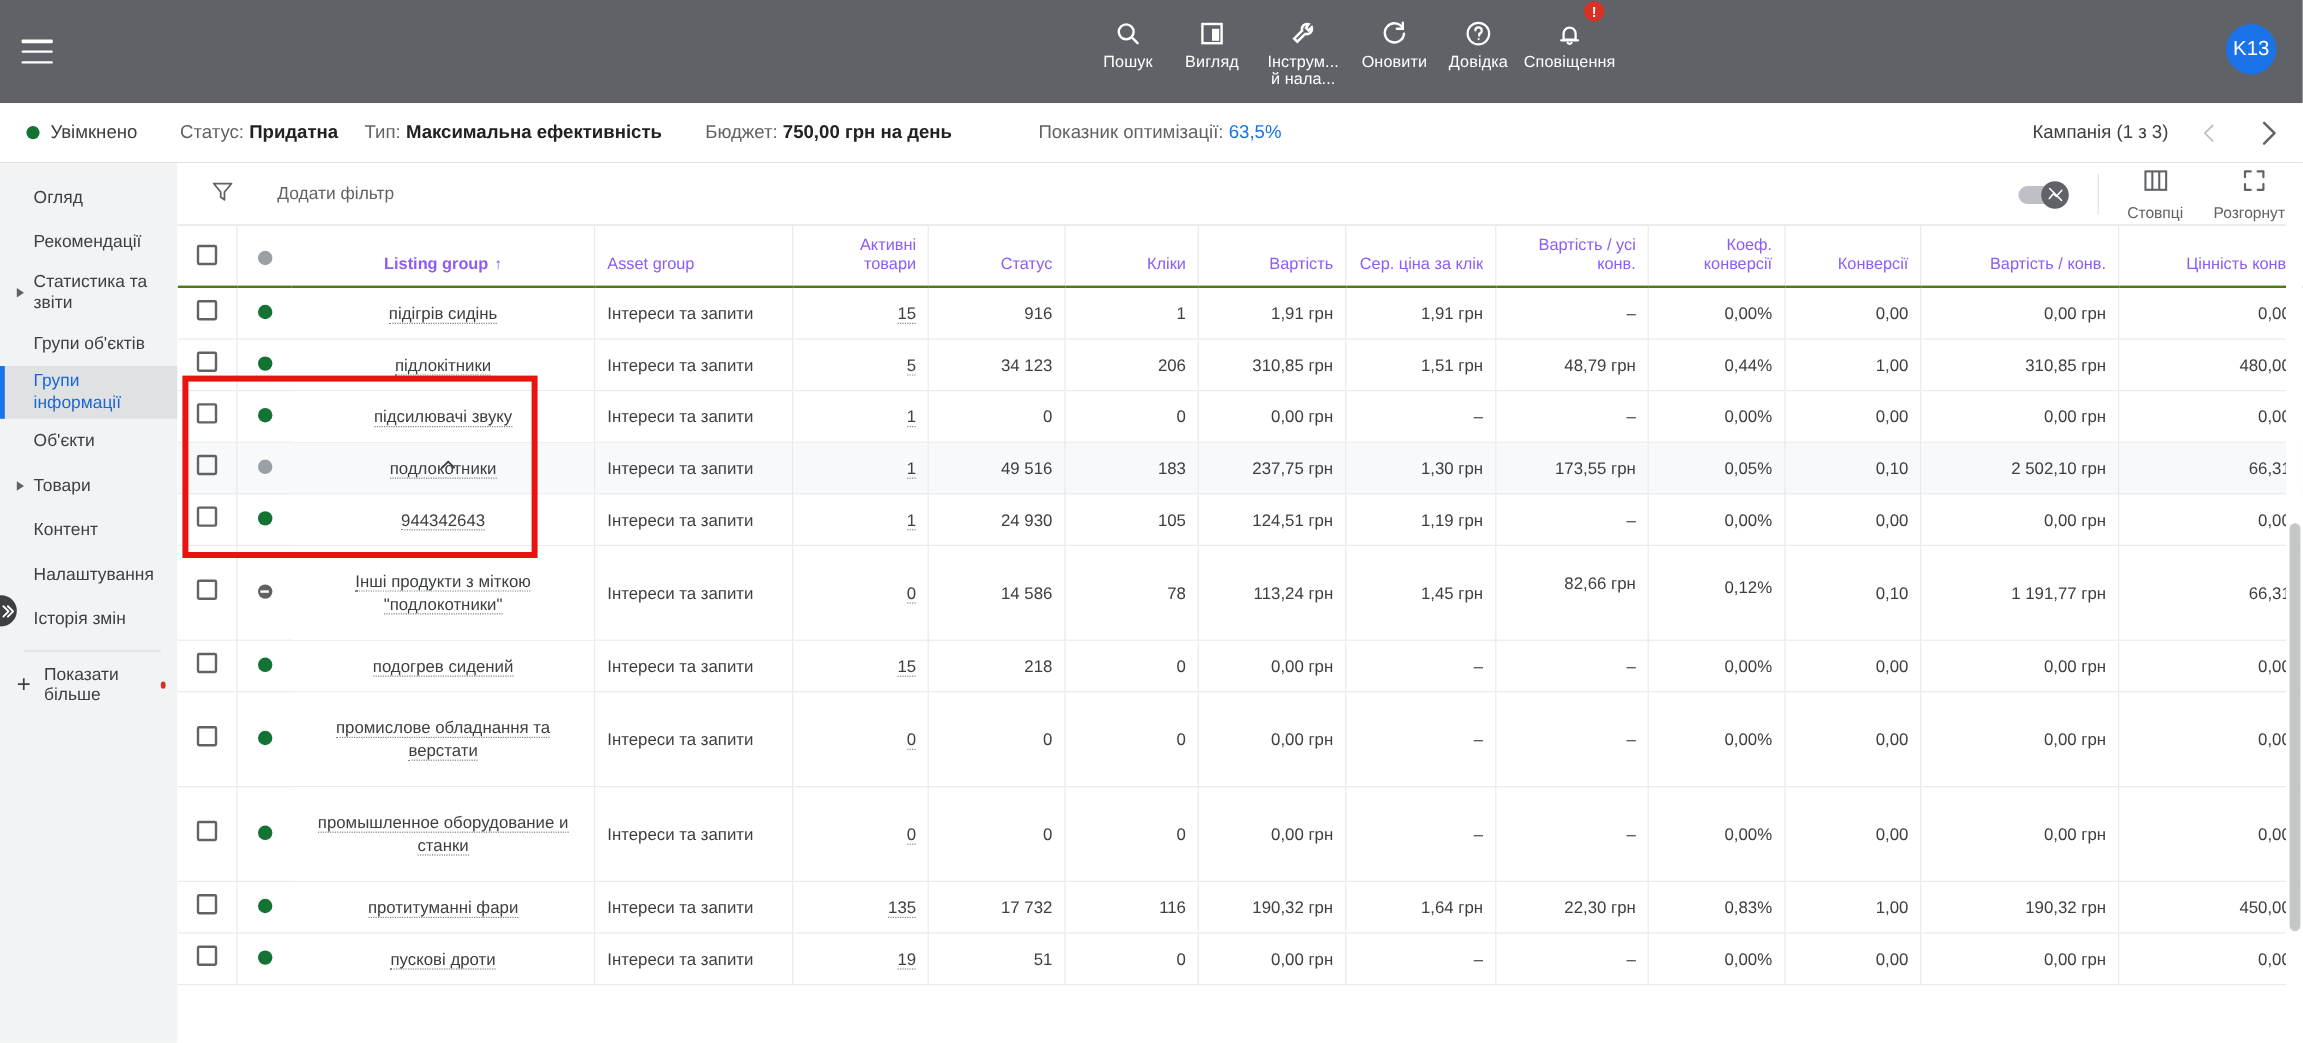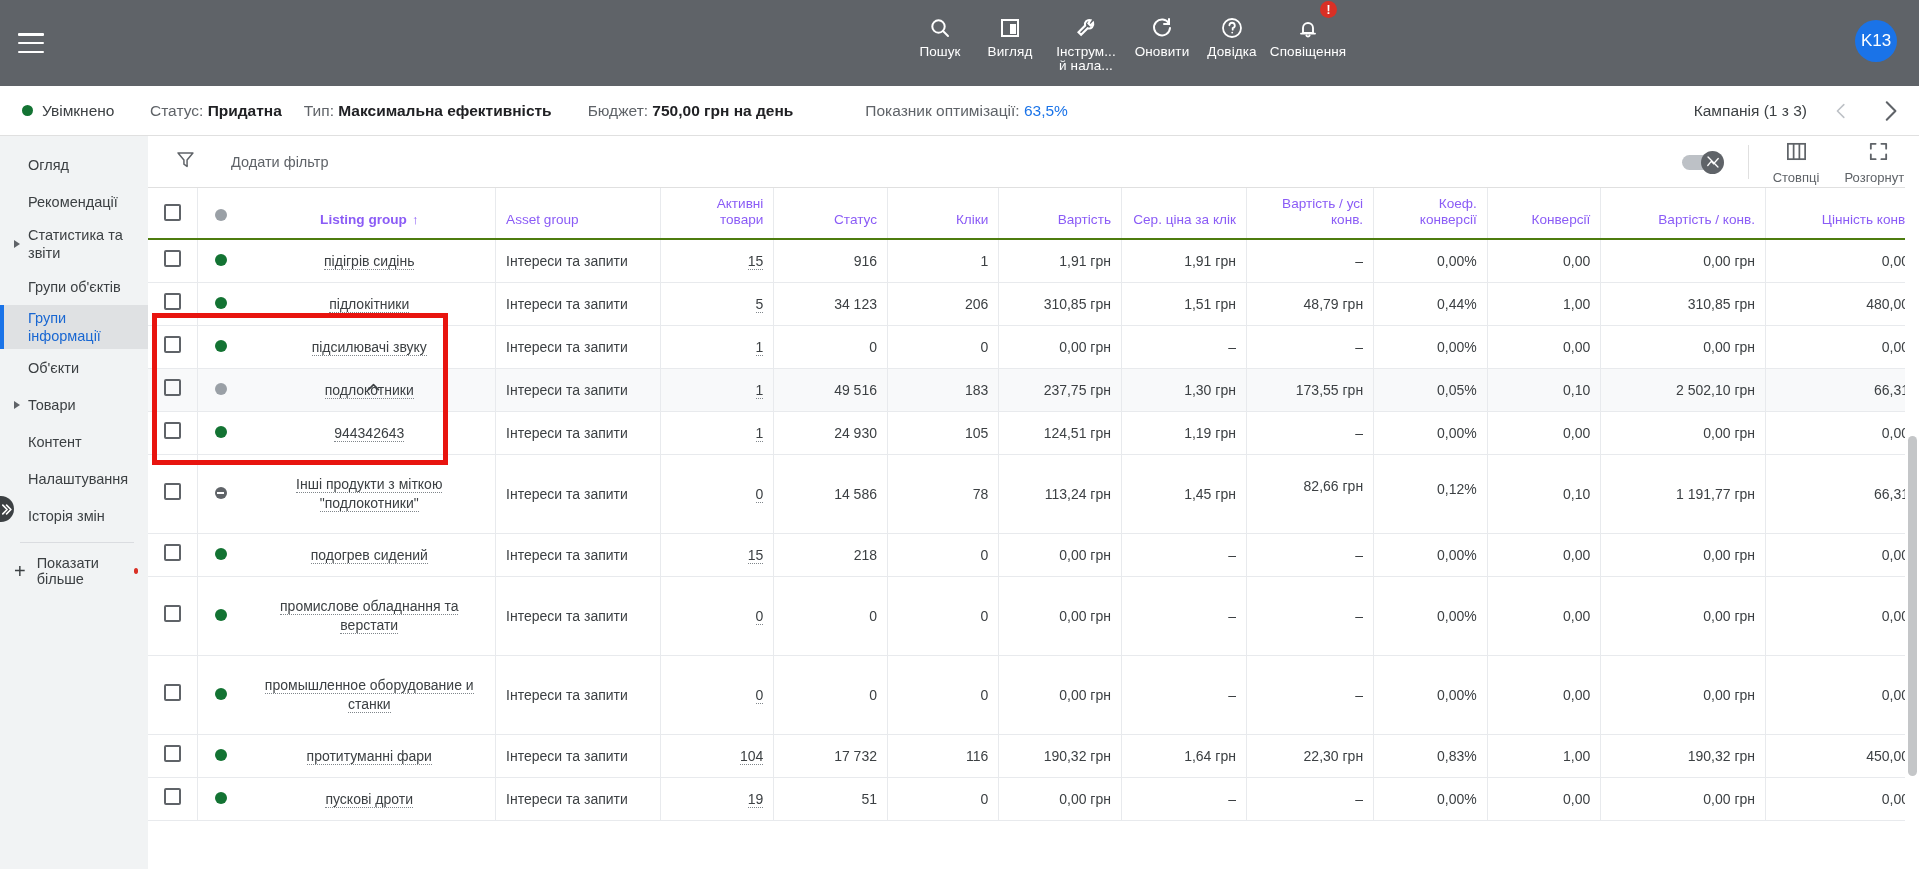--- a/index.html
+++ b/index.html
@@ -563,21 +563,21 @@
           <td class="num" style="padding-top:20px;padding-bottom:20px;">0,00%</td>
           <td class="num" style="padding-top:20px;padding-bottom:20px;">0,00</td>
           <td class="num" style="padding-top:20px;padding-bottom:20px;">0,00 грн</td>
           <td class="num" style="padding-top:20px;padding-bottom:20px;">0,00</td>
         </tr>
         <tr>
           <td style="text-align:center;"><span class="chk"></span></td>
           <td style="text-align:center;border-right:none;"><span class="dot green"></span></td>
           <td class="lg-cell" style=""><span class="lnk">протитуманні фари</span></td>
           <td class="lft" style="">Інтереси та запити</td>
-          <td class="num" style=""><span class="numlnk">104</span></td>
+          <td class="num" style=""><span class="numlnk">135</span></td>
           <td class="num" style="">17 732</td>
           <td class="num" style="">116</td>
           <td class="num" style="">190,32 грн</td>
           <td class="num" style="">1,64 грн</td>
           <td class="num" style="">22,30 грн</td>
           <td class="num" style="">0,83%</td>
           <td class="num" style="">1,00</td>
           <td class="num" style="">190,32 грн</td>
           <td class="num" style="">450,00</td>
         </tr>

